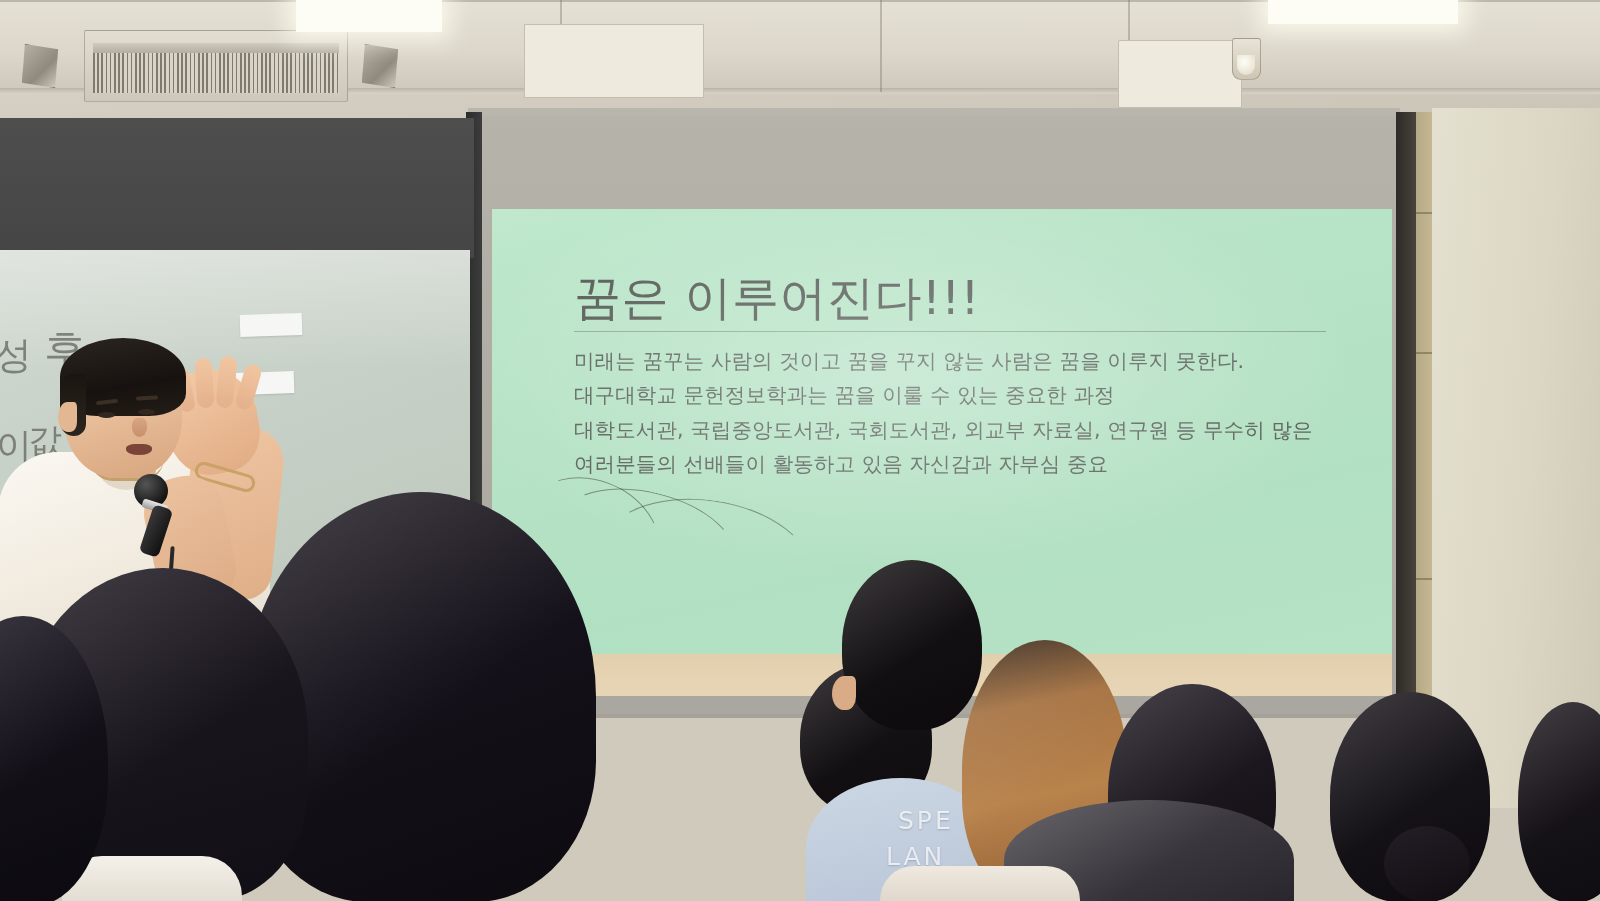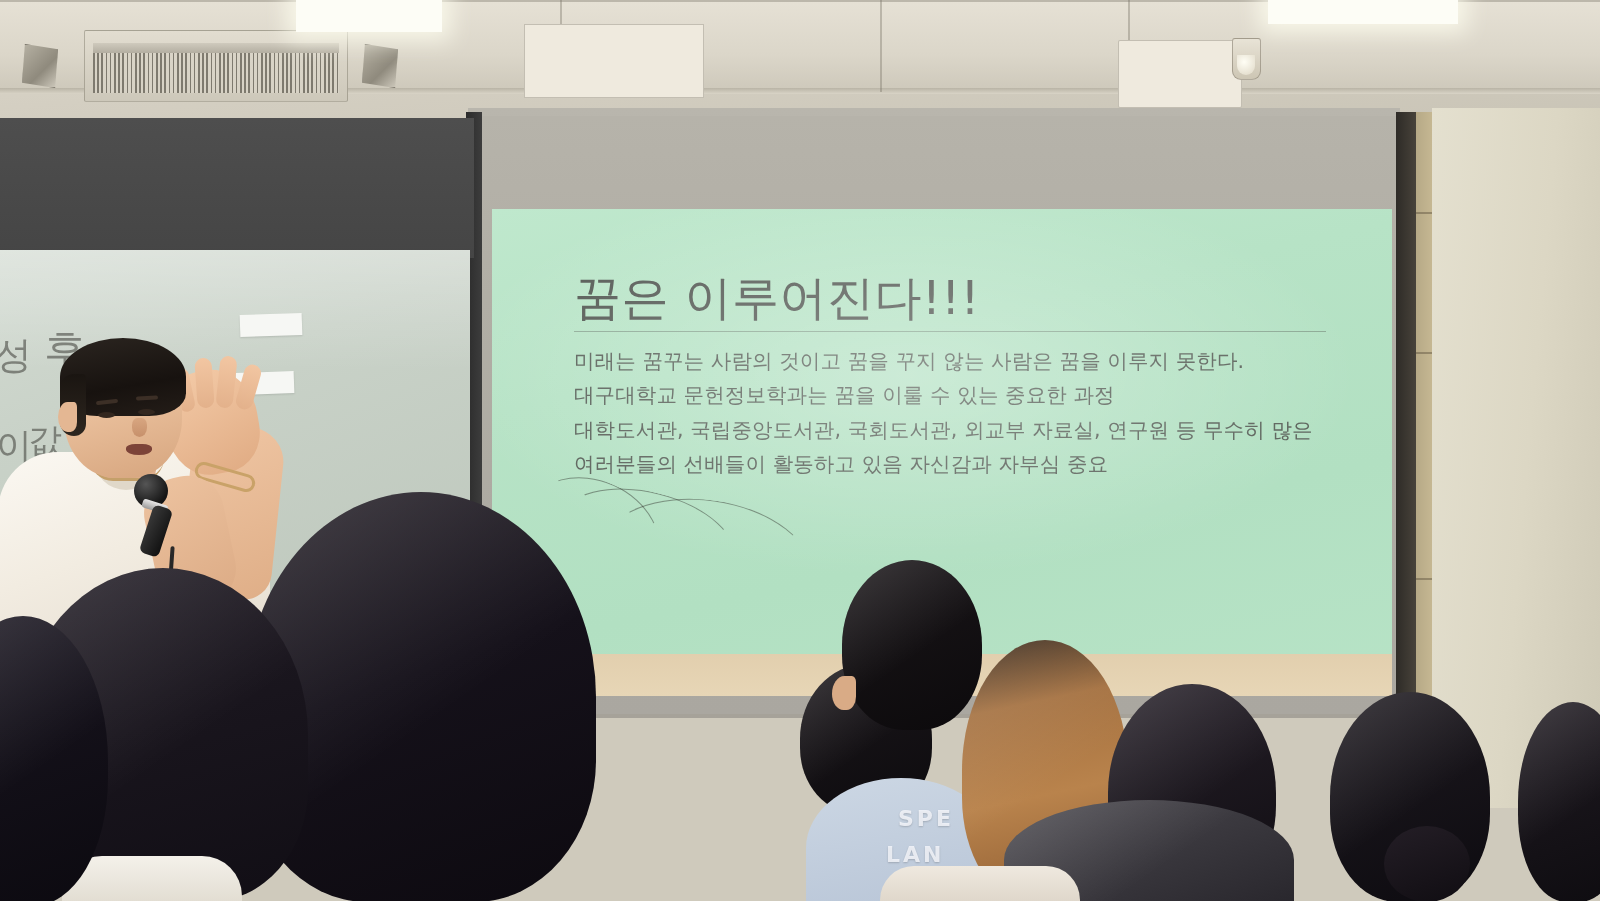--- a/index.html
+++ b/index.html
@@ -273,22 +273,22 @@
     border-radius:inherit;
     background:linear-gradient(145deg,rgba(255,255,255,.16),rgba(255,255,255,0) 55%);
     pointer-events:none;
   }
   .shoulder{position:absolute;border-radius:58% 58% 0 0;}
   .bun{position:absolute;border-radius:50%;}
   .shirt-text{
     position:absolute;
     color:rgba(246,248,252,.82);
     font-family:"DejaVu Sans",sans-serif;
-    font-weight:700;
-    font-size:22px;
+    font-weight:400;
+    font-size:25px;
     letter-spacing:3px;
     text-shadow:0 1px 2px rgba(0,0,0,.18);
   }
   .stray-hair{
     position:absolute;border:1px solid rgba(25,20,18,.45);
     border-radius:50%;border-color:rgba(30,25,22,.4) transparent transparent transparent;
   }
 </style>
 </head>
 <body>

